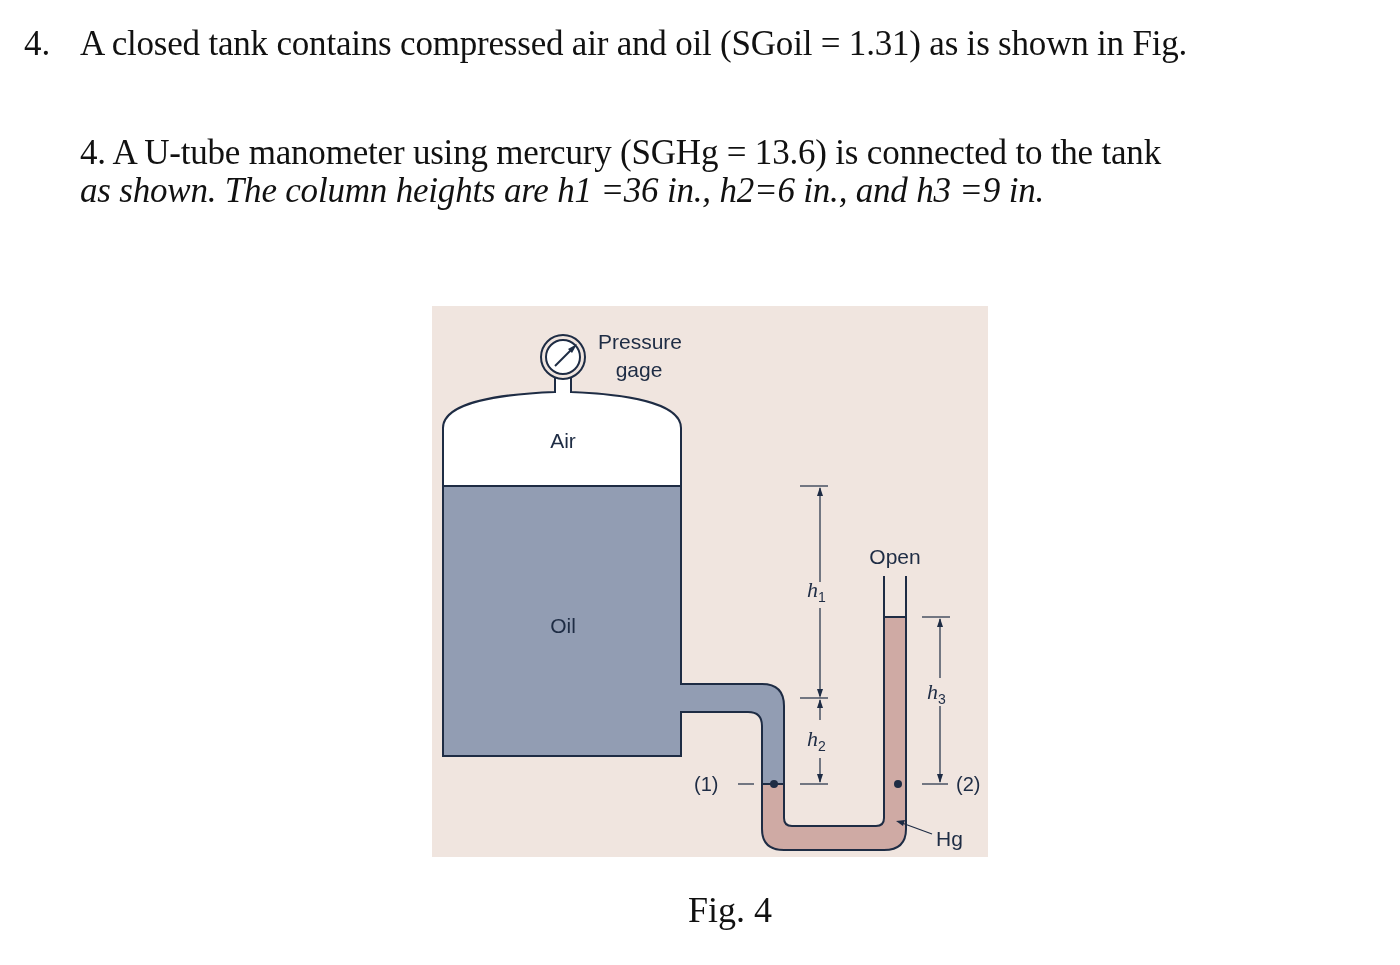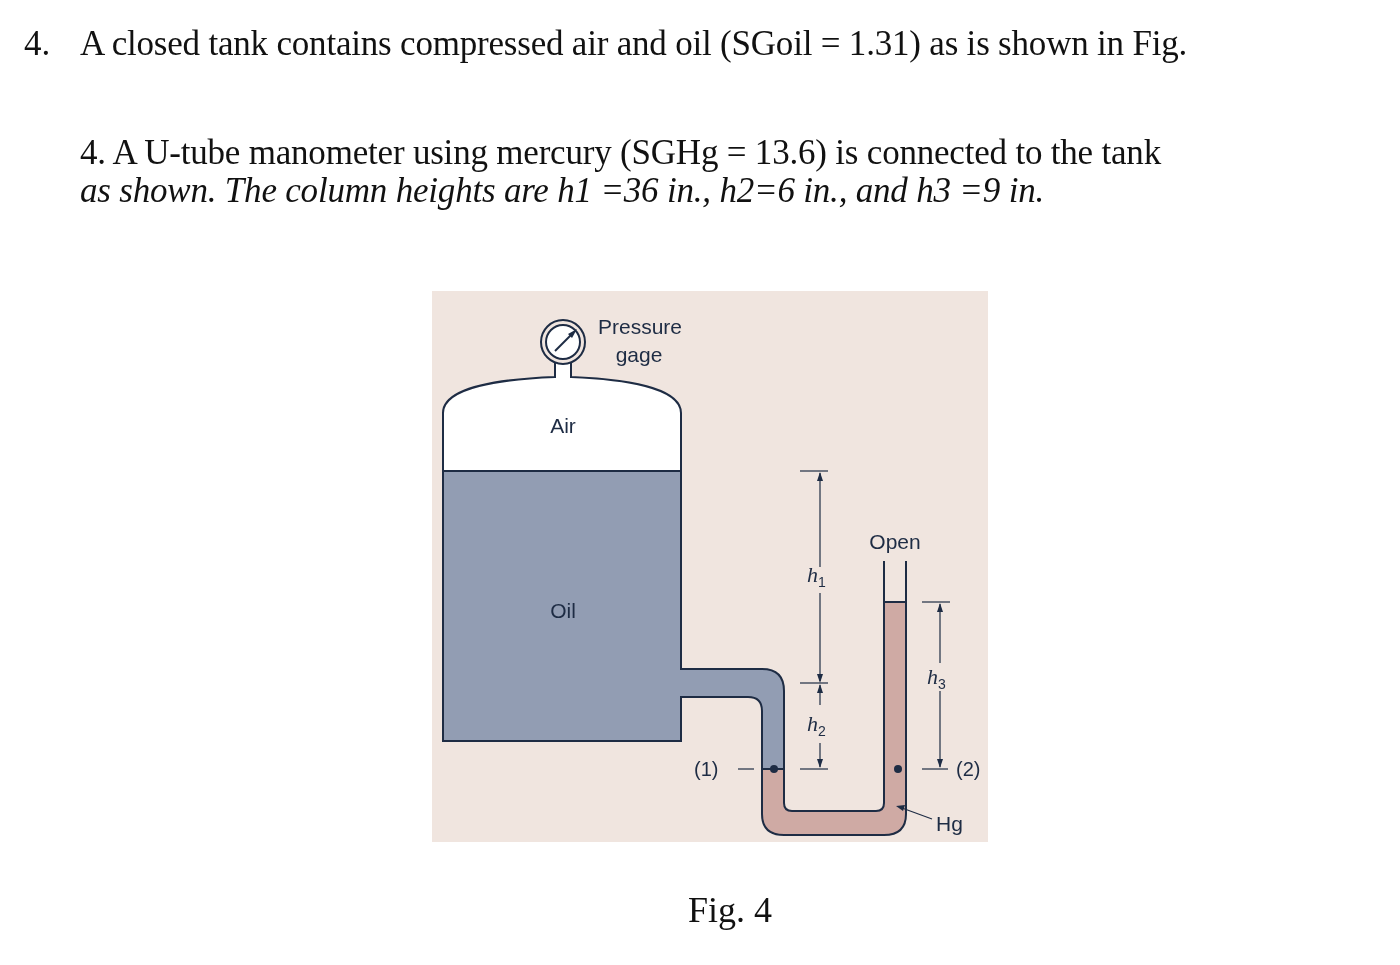--- a/index.html
+++ b/index.html
@@ -4,21 +4,21 @@
 <style>
   html, body { margin:0; padding:0; background:#ffffff; }
   body { width:1400px; height:965px; position:relative; overflow:hidden;
          font-family:"Liberation Serif","DejaVu Serif",serif; color:#111; }
   .problem { position:absolute; left:0; top:0; width:1400px; }
   .line { position:absolute; font-size:35px; line-height:40px; white-space:nowrap; letter-spacing:-0.2px; }
   .num { position:absolute; left:24px; top:24px; font-size:35px; line-height:40px; }
   .l1 { left:80px; top:24px; }
   .l2 { left:80px; top:97px;margin-top:36px; }
   .l3 { left:80px; top:171px;font-style:italic; }
-  .figure { position:absolute; left:432px; top:291px; width:556px; height:551px; }
+  .figure { position:absolute; left:432px; top:306px; width:556px; height:551px; }
   .figure svg { display:block; }
   .caption { position:absolute; left:0; width:1400px; top:889px; text-align:center; font-size:36px; line-height:42px; padding-left:20px; box-sizing:border-box;margin-left:20px; }
   .lbl { font-family:"Liberation Sans","DejaVu Sans",sans-serif; fill:#1e2c44; }
   .ital { font-family:"Liberation Serif","DejaVu Serif",serif; font-style:italic; fill:#1e2c44; }
 </style>
 </head>
 <body>
 
 <div class="problem">
   <div class="num">4.</div>

